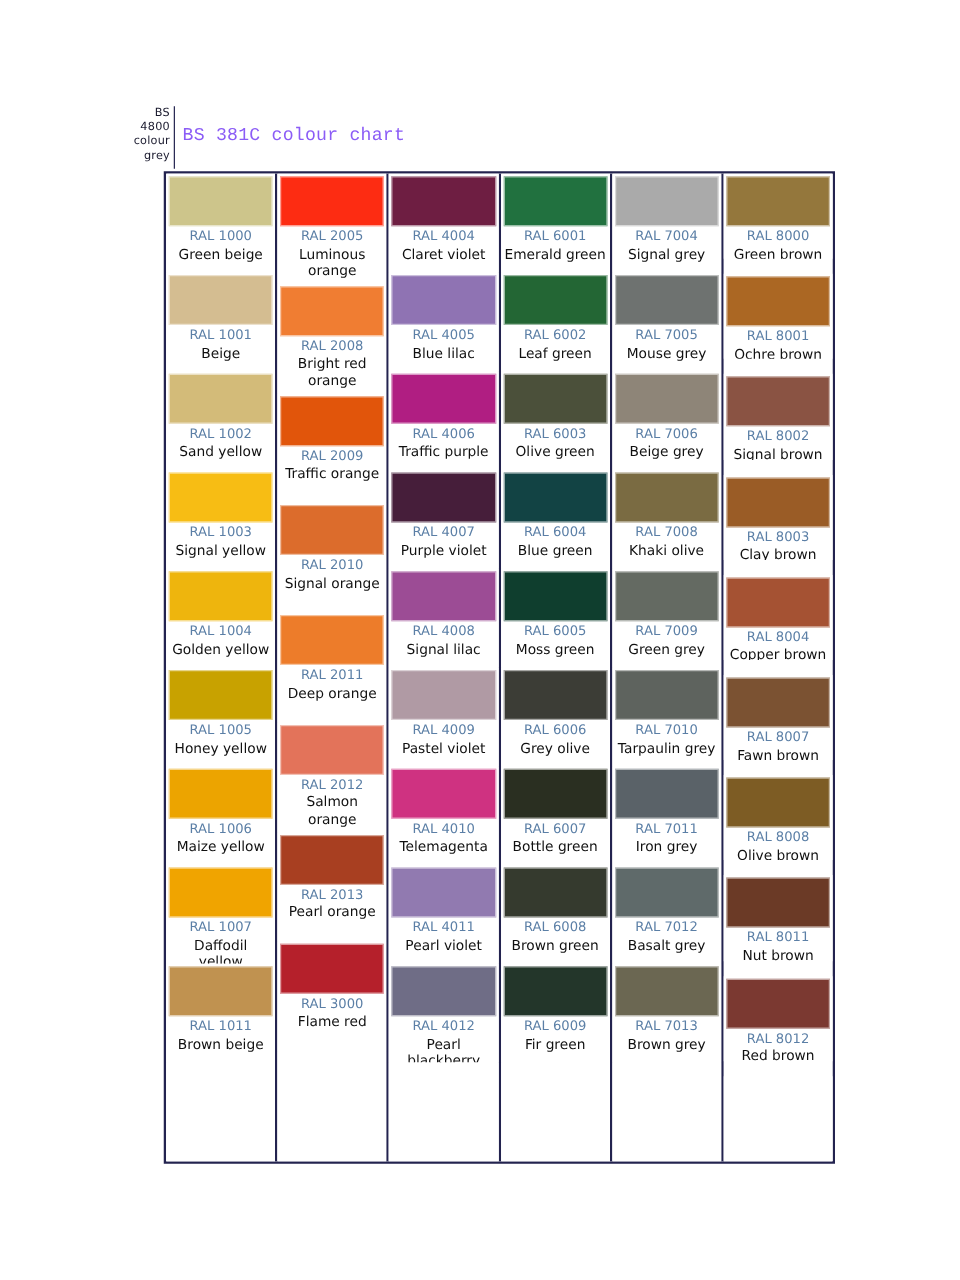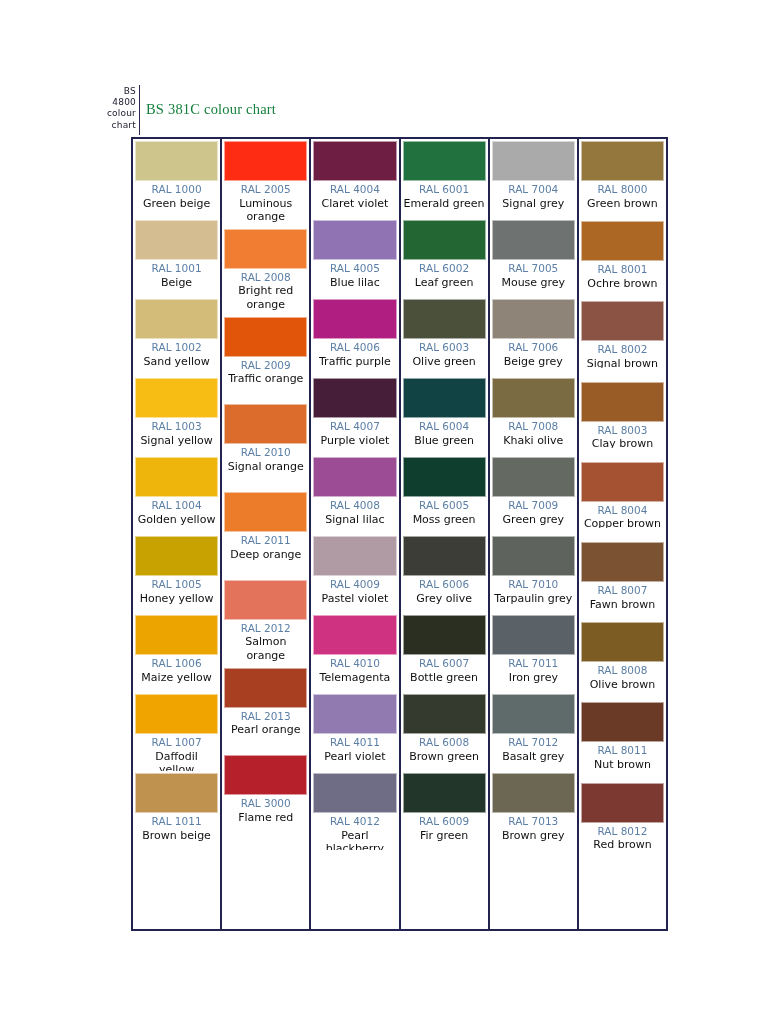--- a/index.html
+++ b/index.html
@@ -48,23 +48,23 @@
     left: 139px;
     top: -1px;
     width: 1px;
     height: 50px;
     background: #2b2b55;
   }
   .chart-title {
     position: absolute;
     left: 146px;
     top: 15px;
-    font-family: Liberation Serif, serif;
+    font-family: Liberation Mono, monospace;
     font-size: 14.5px;
-    color: #15803d;
+    color: #8b5cf6;
     white-space: nowrap;
     letter-spacing: 0.2px;
   }
 
   
   .grid-outer {
     position: absolute;
     left: 131px;
     top: 137px;
     width: 537px;
@@ -126,21 +126,21 @@
 </head>
 <body>
 
 <div class="page">
 
   <div class="header-row">
     <div class="side-label">
       <div>BS</div>
       <div>4800</div>
       <div>colour</div>
-      <div>chart</div>
+      <div>grey</div>
     </div>
     <div class="header-divider"></div>
     <div class="chart-title">BS 381C colour chart</div>
   </div>
 
   <div class="grid-outer" id="grid">
       <div class="col">
         <div class="cell">
           <div class="swatch" style="background: rgb(205, 197, 139);"></div>
           <div class="cell-text">

